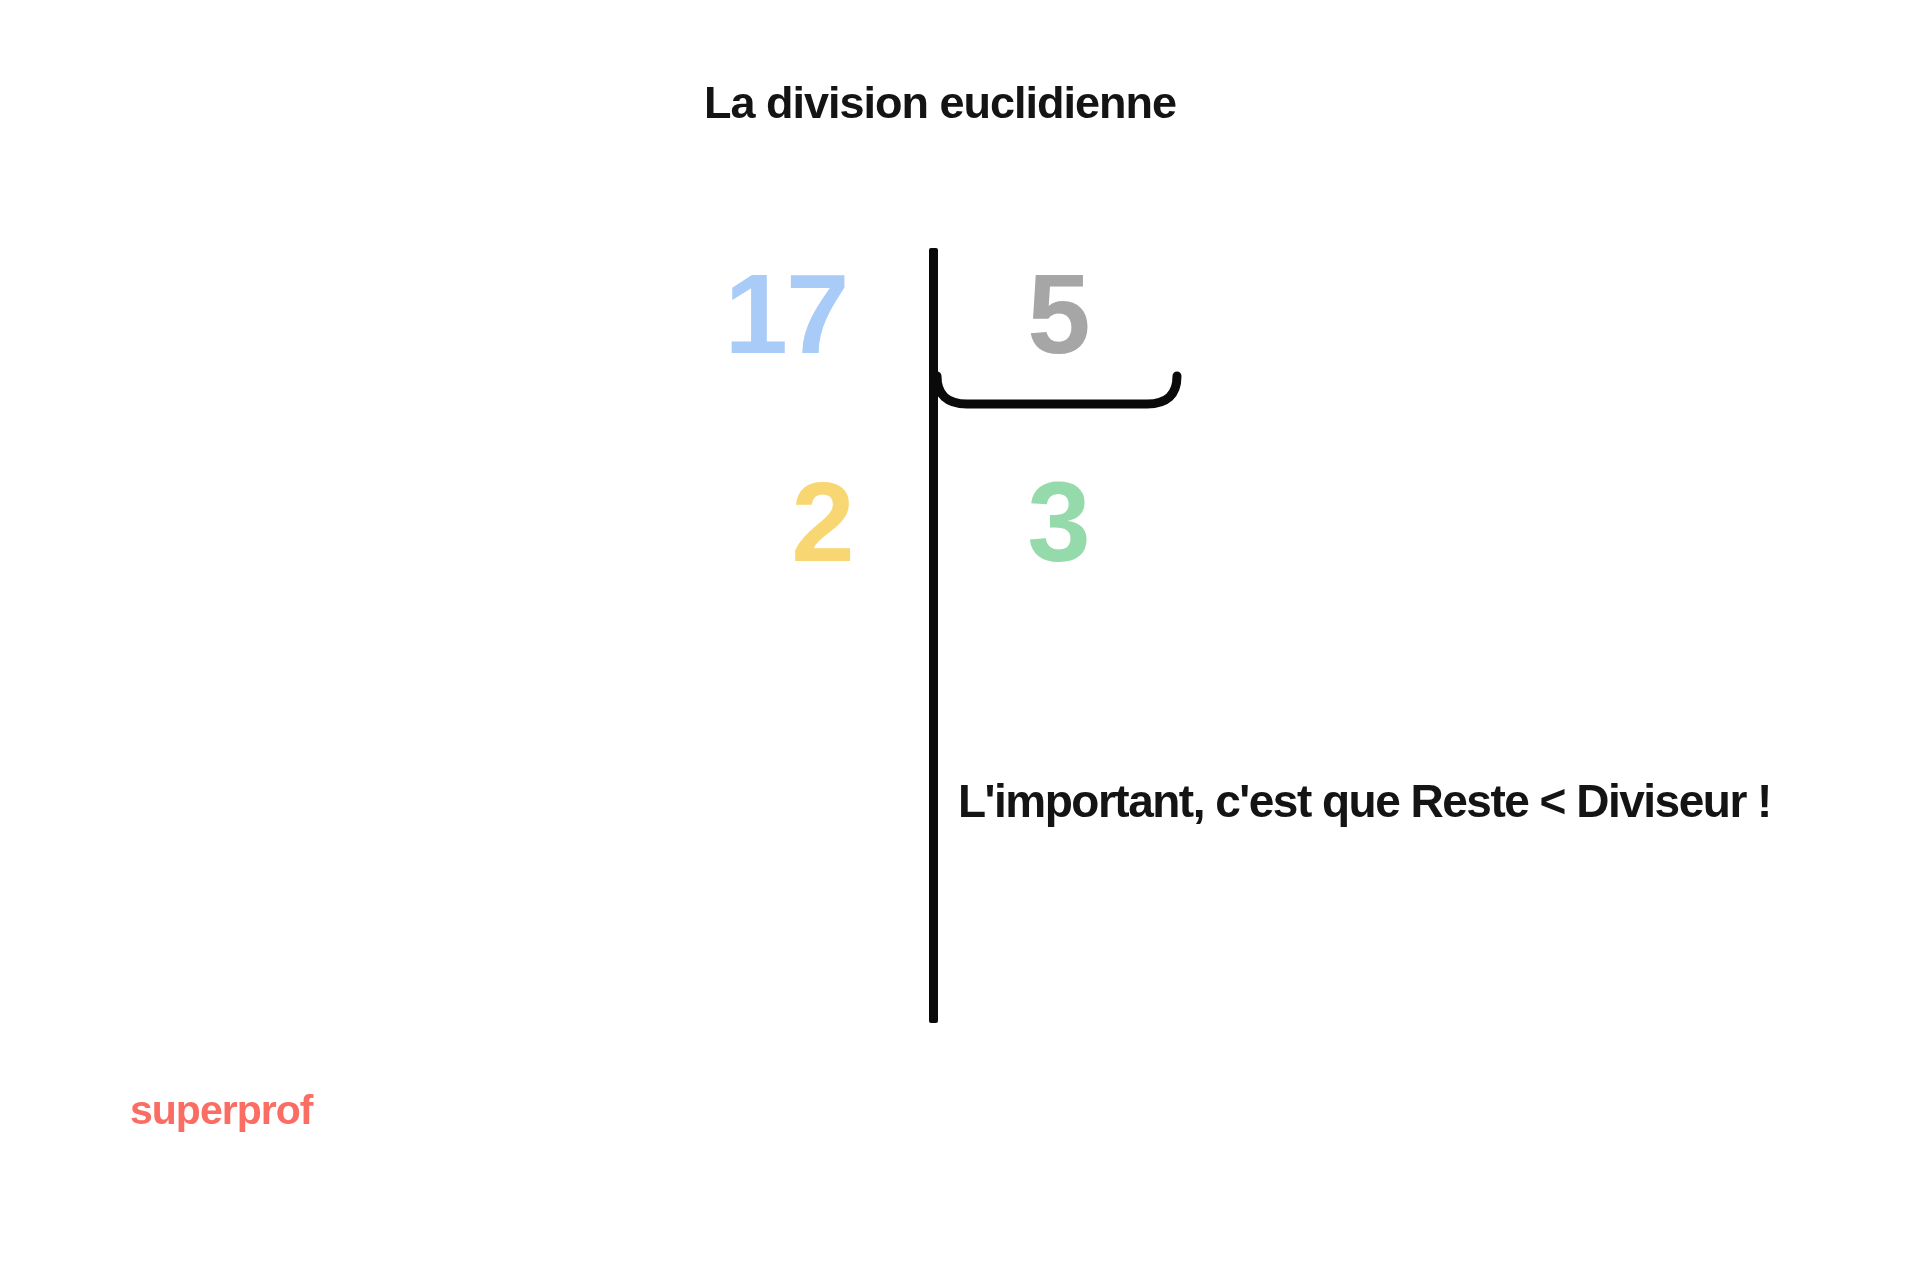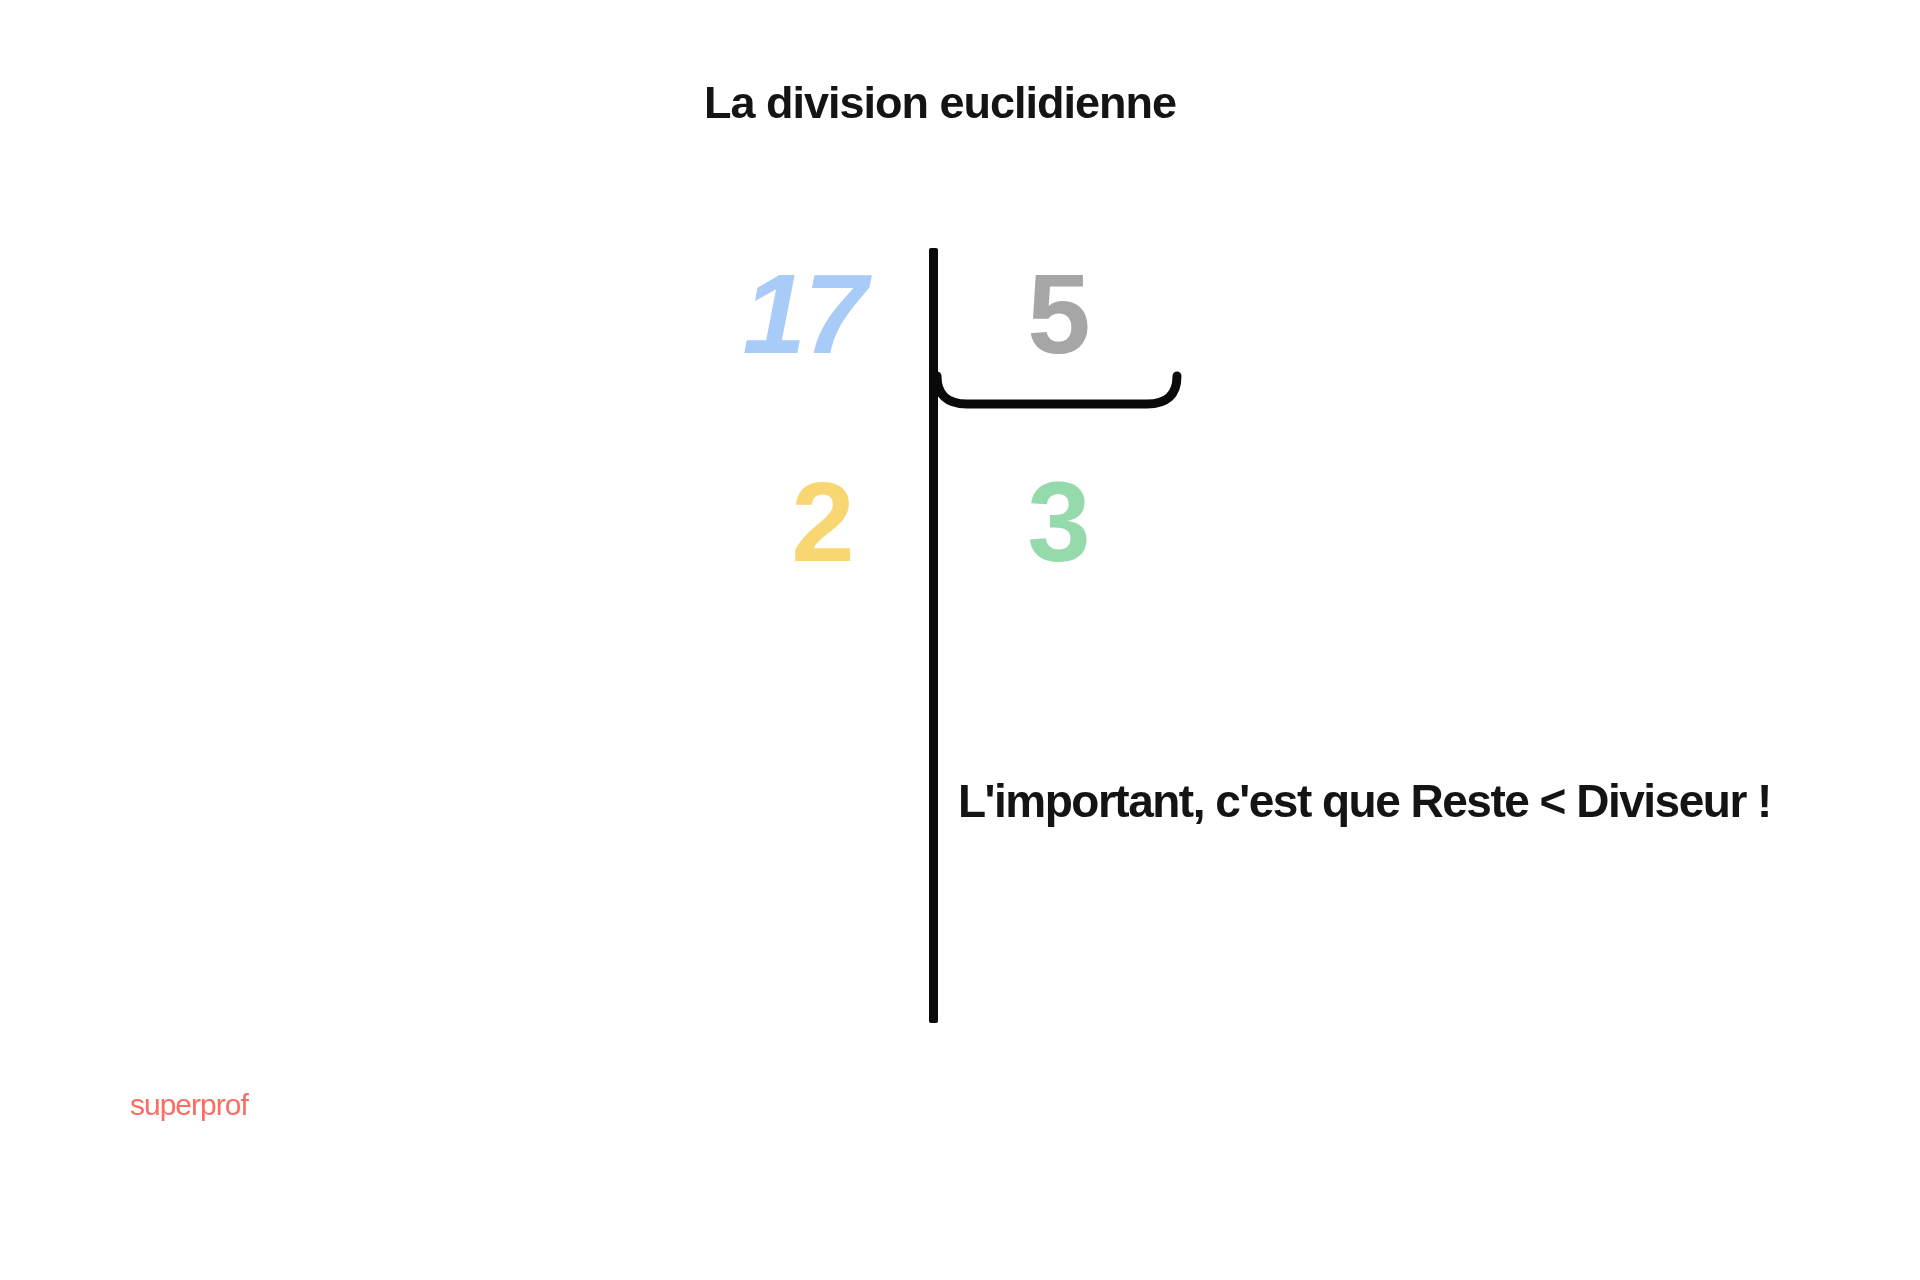--- a/index.html
+++ b/index.html
@@ -43,21 +43,21 @@
   }
   .num {
     position: absolute;
     width: 300px;
     text-align: center;
     font-size: 114px;
     font-weight: 700;
     line-height: 1;
     letter-spacing: -2px;
   }
-  .dividend  { left: 654px; top: 257px; font-style: italic; }
+  .dividend  { left: 636px; top: 257px; }
   .divisor   { left: 908px; top: 257px; }
   .remainder { left: 672px; top: 465px; }
   .quotient  { left: 908px; top: 465px; }
   .bracket {
     position: absolute;
     left: 932px;
     top: 371px;
     width: 250px;
     height: 40px;
   }
@@ -71,22 +71,22 @@
     letter-spacing: -1.5px;
     color: #141414;
     line-height: 1;
     white-space: nowrap;
     text-align: right;
   }
   .logo {
     position: absolute;
     left: 130px;
     top: 1090px;
-    font-size: 30px;
-    font-weight: 400;
+    font-size: 41px;
+    font-weight: 700;
     letter-spacing: -1px;
     line-height: 1;
   }
 </style>
 </head>
 <body>
 
 <div class="canvas">
 
   <h1 class="title">La division euclidienne</h1>

